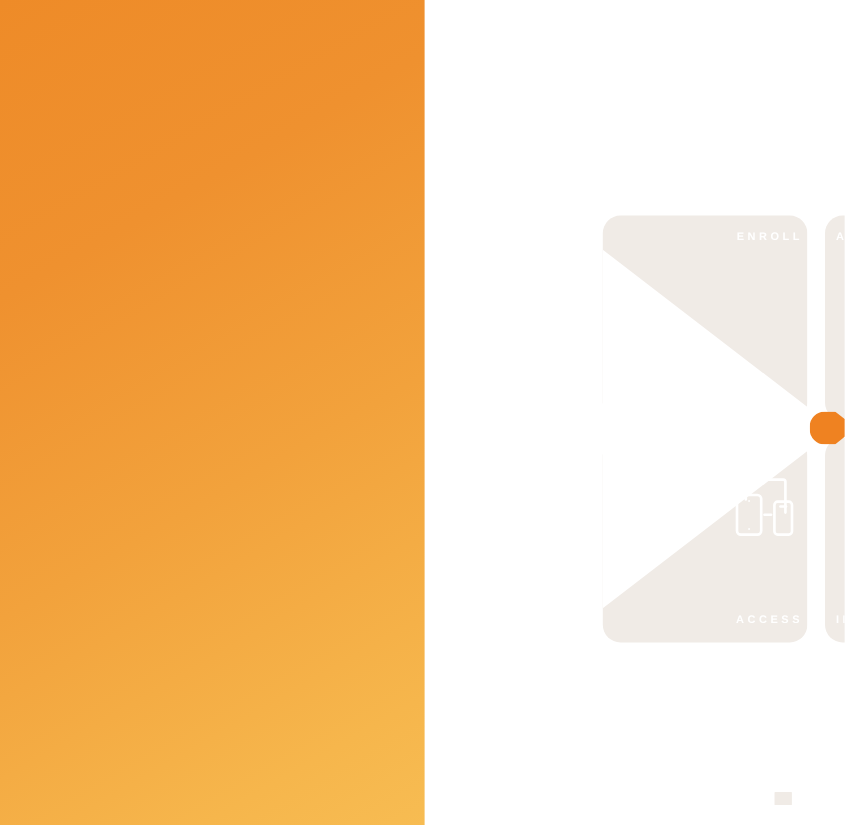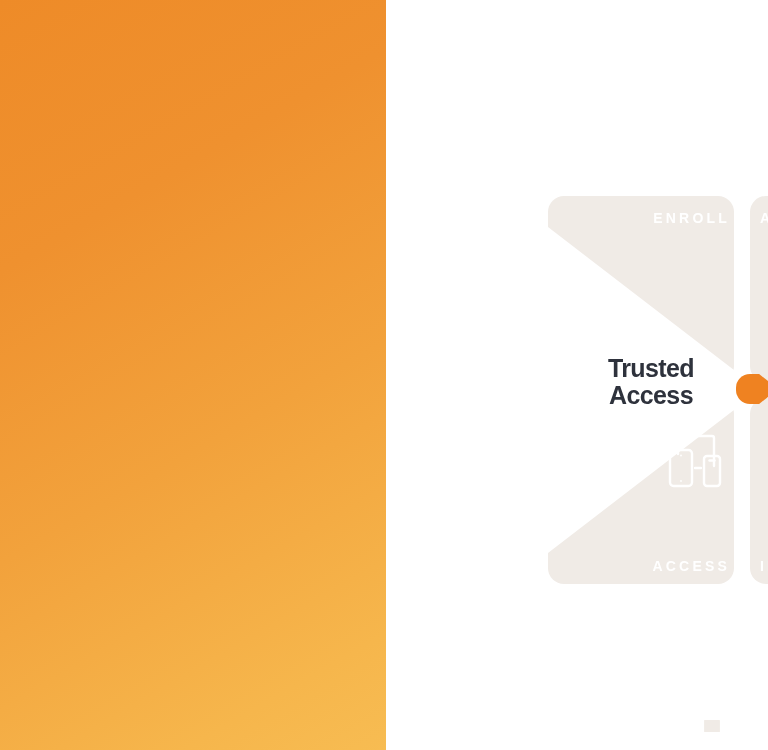--- a/index.html
+++ b/index.html
@@ -129,21 +129,21 @@
     border-radius: 14px 0 0 14px;
     -webkit-clip-path: polygon(0 0, 55% 0, 100% 50%, 55% 100%, 0 100%);
             clip-path: polygon(0 0, 55% 0, 100% 50%, 55% 100%, 0 100%);
     z-index: 7;
   }
 
   
   .quad-label {
     position: absolute;
     color: #ffffff;
-    font-size: 14px;
+    font-size: 10px;
     font-weight: 700;
     letter-spacing: 3.2px;
     z-index: 5;
   }
   .lbl-enroll { left: 92px;  top: 14px;  width: 90px; text-align: right; }
   .lbl-access { left: 92px;  top: 362px; width: 90px; text-align: right; }
   .lbl-adapt  { left: 212px; top: 14px;  width: 90px; text-align: left;  }
   .lbl-id     { left: 212px; top: 362px; width: 90px; text-align: left;  }
 
   
@@ -172,24 +172,20 @@
     <div class="quad-bg qb-tr"></div>
     <div class="quad-bg qb-bl"></div>
     <div class="quad-bg qb-br"></div>
 
     <div class="gutter-v"></div>
     <div class="gutter-h"></div>
 
     <div id="wedge-left"></div>
     <div id="wedge-right"></div>
 
-    <div id="center-logo">
-      <span class="lg1">Trusted</span>
-      <span class="lg2">Access</span>
-    </div>
 
     <div id="orange-chevron"></div>
 
     <div class="quad-label lbl-enroll">ENROLL</div>
     <div class="quad-label lbl-adapt">A</div>
     <div class="quad-label lbl-access">ACCESS</div>
     <div class="quad-label lbl-id">ID</div>
 
     <div class="quad-icon ic-enroll">
       <svg width="62" height="58" viewBox="0 0 62 58" fill="none" stroke="#ffffff" stroke-width="2.4" stroke-linecap="round" stroke-linejoin="round">

